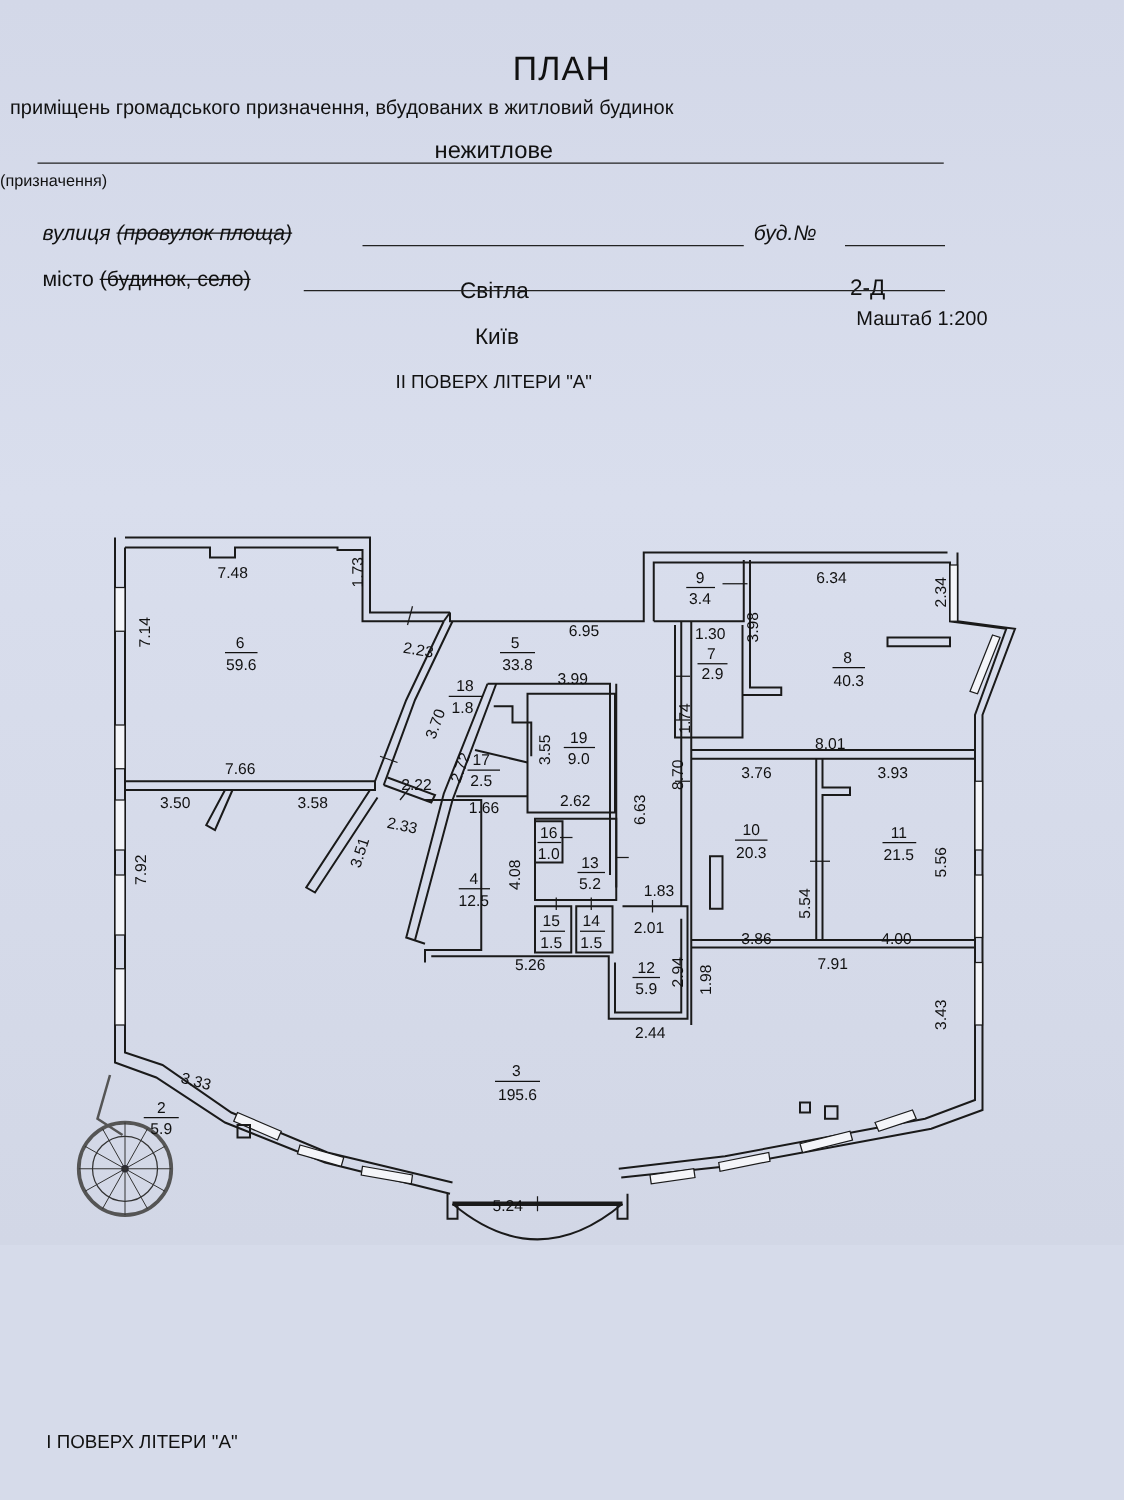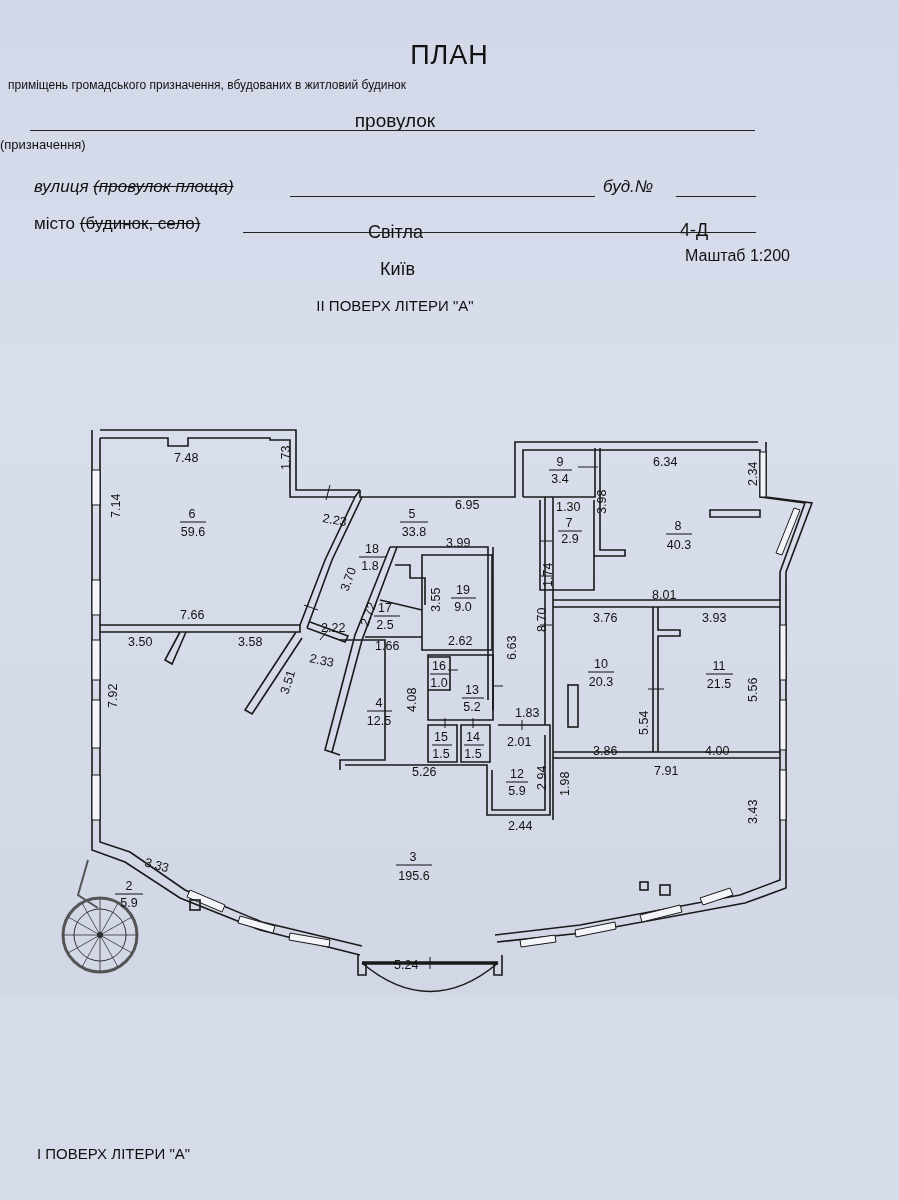--- a/index.html
+++ b/index.html
@@ -9,21 +9,21 @@
     font-family: "Liberation Sans", sans-serif;
     color: #111;
     position: relative;
   }
   .page {
     position: absolute; left: 0; top: 0; width: 899px; height: 996px;
     background: linear-gradient(180deg, #d3d8e8 0%, #d9deed 40%, #d2d7e6 100%);
   }
   .txt { position: absolute; white-space: nowrap; }
   .title { left: 0; width: 899px; top: 40px; text-align: center; font-size: 27px; letter-spacing: 1px; }
-  .subtitle { left: 8px; top: 78px; font-size: 12px; }
+  .subtitle { left: 8px; top: 78px; font-size: 16px; }
   .purpose { left: 0; width: 790px; top: 110px; text-align: center; font-size: 19px; }
   .line { position: absolute; border-bottom: 1.5px solid #222; }
   .caption { left: 0; width: 790px; top: 137px; text-align: left; font-size: 13px; }
   .lbl { font-size: 17px; }
   .strike { text-decoration: line-through; }
   .val { font-size: 18px; margin-top: 48px; }
   .scale { left: 0; width: 790px; top: 247px; text-align: right; font-size: 16px; }
   .floor2 { left: 0; width: 790px; top: 297px; text-align: center; font-size: 15px; }
   .floor1 { left: 37px; top: 1145px; font-size: 15px; }
   svg.plan { position: absolute; left: 0; top: 0; }
@@ -32,33 +32,33 @@
   .wt { fill: none; stroke: #1a1a1a; stroke-width: 3.5; }
   .win { fill: #f4f5f9; stroke: #1a1a1a; stroke-width: 1; }
 </style>
 </head>
 <body>
 
 <div class="page">
 
   <div class="txt title">ПЛАН</div>
   <div class="txt subtitle">приміщень громадського призначення, вбудованих в житловий будинок</div>
-  <div class="txt purpose">провулок</div>
+  <div class="txt purpose">нежитлове</div>
   <div class="line" style="left:30px; top:130px; width:725px;"></div>
   <div class="txt caption">(призначення)</div>
 
   <div class="txt lbl" style="left:34px; top:177px;font-style:italic;">
     <span>вулиця</span>
     <span class="strike">(провулок площа)</span>
   </div>
   <div class="line" style="left:290px; top:196px; width:305px;"></div>
   <div class="txt val" style="left:368px; top:174px;">Світла</div>
   <div class="txt lbl" style="left:603px; top:177px;font-style:italic;">буд.№</div>
   <div class="line" style="left:676px; top:196px; width:80px;"></div>
-  <div class="txt val" style="left:680px; top:172px;">4-Д</div>
+  <div class="txt val" style="left:680px; top:172px;">2-Д</div>
 
   <div class="txt lbl" style="left:34px; top:214px;">
     <span>місто</span>
     <span class="strike">(будинок, село)</span>
   </div>
   <div class="line" style="left:243px; top:232px; width:513px;"></div>
   <div class="txt val" style="left:380px; top:211px;">Київ</div>
 
   <div class="txt scale">Маштаб 1:200</div>
   <div class="txt floor2">II ПОВЕРХ   ЛІТЕРИ "А"</div>

